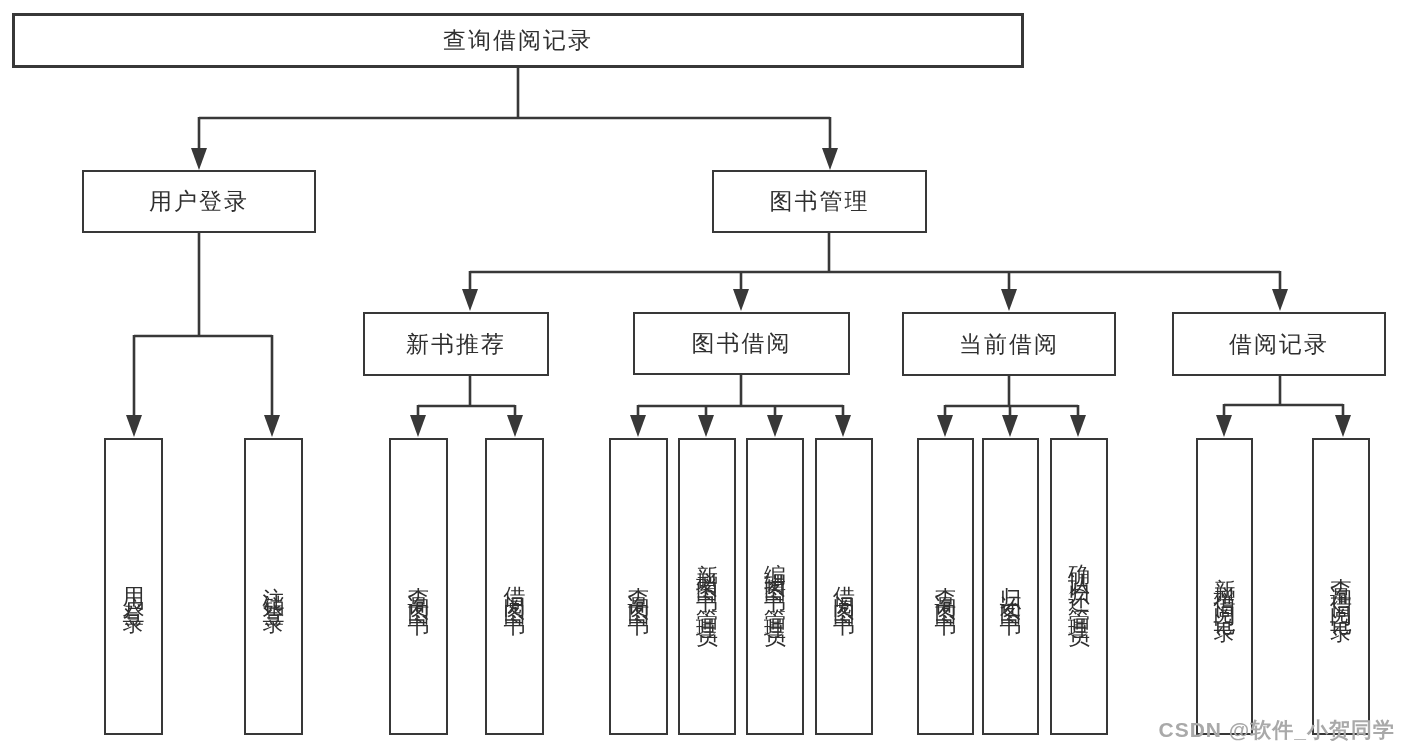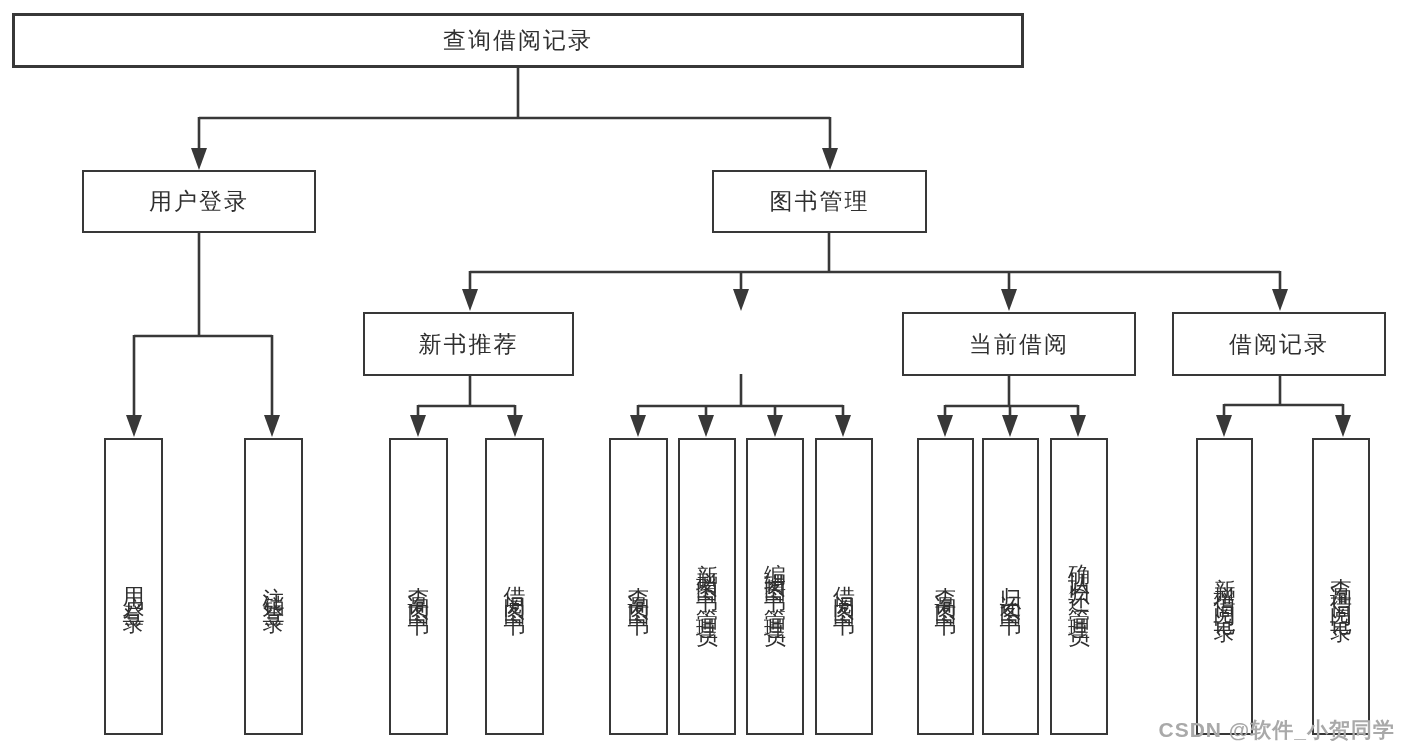--- a/index.html
+++ b/index.html
@@ -116,22 +116,23 @@
       <polygon points="1216,415 1232,415 1224,437"></polygon>
       <polygon points="1335,415 1351,415 1343,437"></polygon>
     </g>
   </svg>
 
   <div class="box h root" style="left:12px;top:13px;width:1012px;height:55px">查询借阅记录</div>
 
   <div class="box h" style="left:82px;top:170px;width:234px;height:63px">用户登录</div>
   <div class="box h" style="left:712px;top:170px;width:215px;height:63px">图书管理</div>
 
-  <div class="box h" style="left:363px;top:312px;width:211px;height:64px">新书推荐</div>
-  <div class="box h" style="left:902px;top:312px;width:234px;height:64px">当前借阅</div>
+  <div class="box h" style="left:363px;top:312px;width:186px;height:64px">新书推荐</div>
+  <div class="box h" style="left:633px;top:312px;width:217px;height:63px">图书借阅</div>
+  <div class="box h" style="left:902px;top:312px;width:214px;height:64px">当前借阅</div>
   <div class="box h" style="left:1172px;top:312px;width:214px;height:64px">借阅记录</div>
 
   <div class="box v" style="left:104px;width:59px">用户登录</div>
   <div class="box v" style="left:244px;width:59px">注销登录</div>
 
   <div class="box v" style="left:389px;width:59px">查询图书</div>
   <div class="box v" style="left:485px;width:59px">借阅图书</div>
 
   <div class="box v" style="left:609px;width:59px">查询图书</div>
   <div class="box v" style="left:678px;width:58px">新增图书（管理员）</div>

